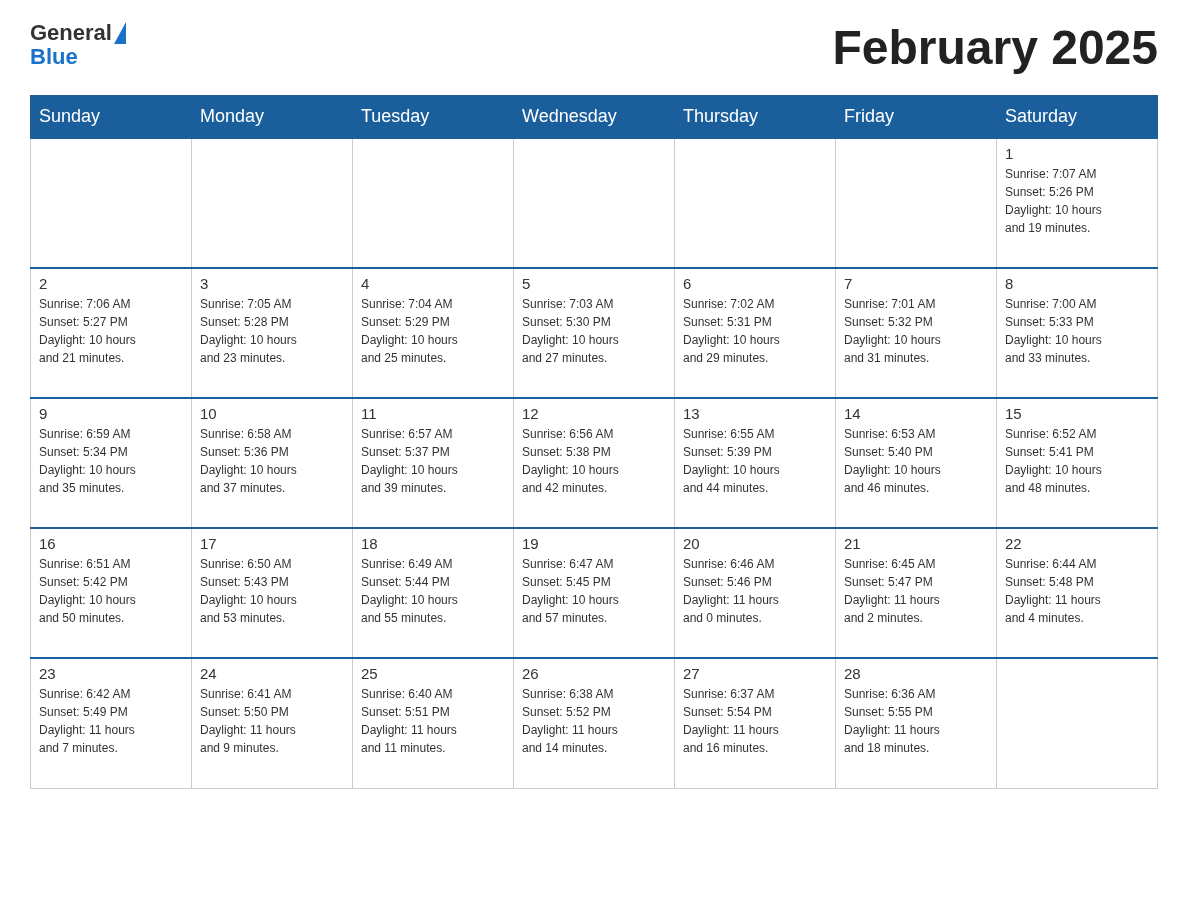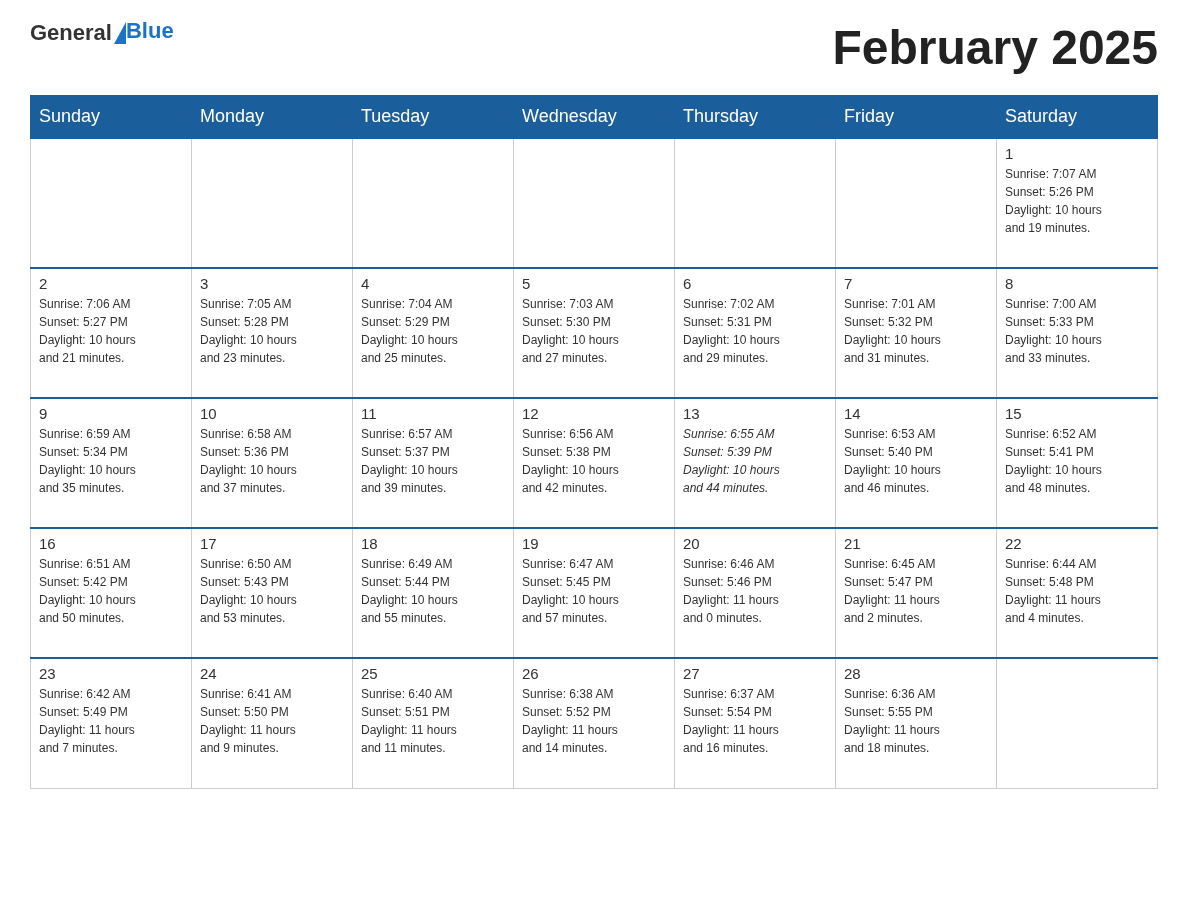--- a/index.html
+++ b/index.html
@@ -11,21 +11,21 @@
       min-height: 918px;
     }
     .header {
       display: flex;
       justify-content: space-between;
       align-items: flex-start;
       margin-bottom: 20px;
     }
     .logo {
       display: flex;
-      flex-direction: row;
+      flex-direction: column;
       align-items: flex-start;
     }
     .logo-top {
       display: flex;
       align-items: center;
     }
     .logo-general {
       font-size: 22px;
       font-weight: bold;
       color: #333;
@@ -222,21 +222,21 @@
         </td>
         <td>
           <span class="day-number">12</span>
           <div class="day-info" style="white-space: pre-line;">Sunrise: 6:56 AM
 Sunset: 5:38 PM
 Daylight: 10 hours
 and 42 minutes.</div>
         </td>
         <td>
           <span class="day-number">13</span>
-          <div class="day-info" style="white-space: pre-line; font-style: italic;">Sunrise: 6:55 AM
+          <div class="day-info" style="white-space: pre-line;">Sunrise: 6:55 AM
 Sunset: 5:39 PM
 Daylight: 10 hours
 and 44 minutes.</div>
         </td>
         <td>
           <span class="day-number">14</span>
           <div class="day-info" style="white-space: pre-line;">Sunrise: 6:53 AM
 Sunset: 5:40 PM
 Daylight: 10 hours
 and 46 minutes.</div>

